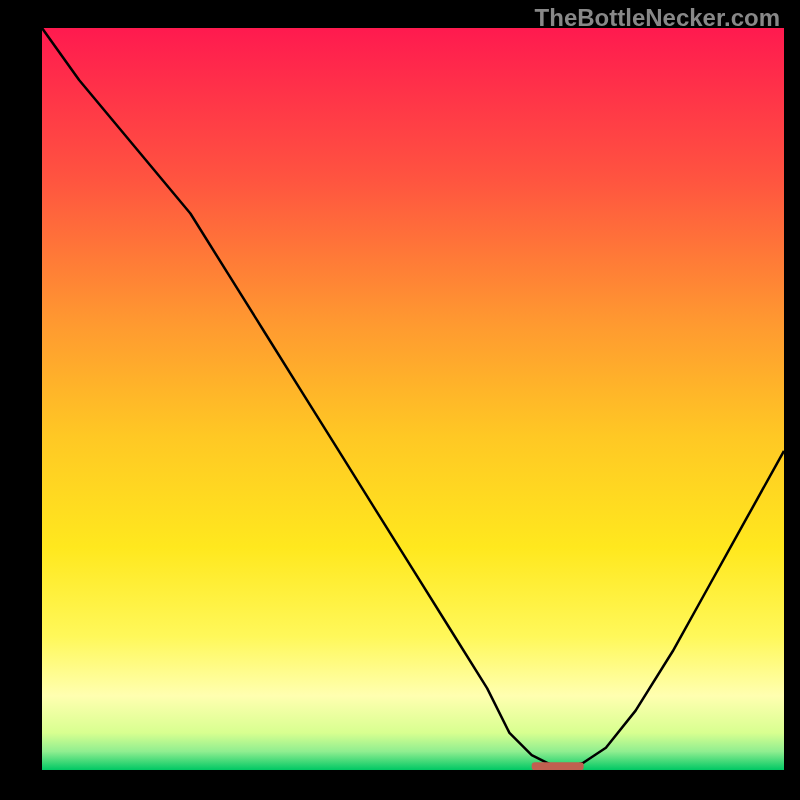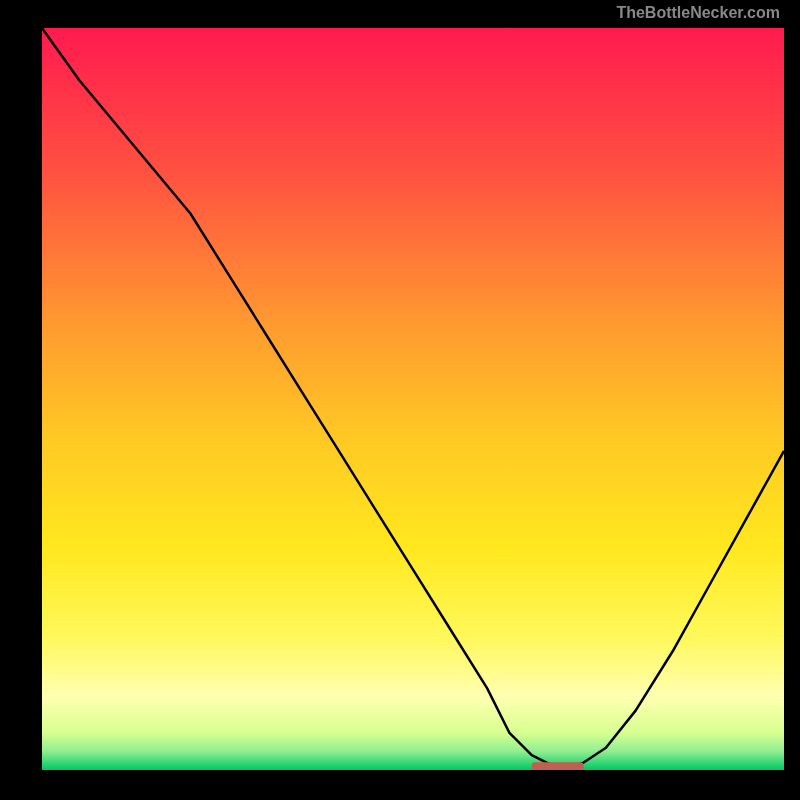--- a/index.html
+++ b/index.html
@@ -14,21 +14,21 @@
   .container {
     position: relative;
     width: 800px;
     height: 800px;
   }
   .watermark {
     position: absolute;
     top: 4px;
     right: 20px;
     color: #888;
-    font-size: 16px;
+    font-size: 24px;
     font-weight: bold;
     z-index: 10;
   }
   .plot-area {
     position: absolute;
     left: 42px;
     top: 28px;
     width: 742px;
     height: 742px;
   }

